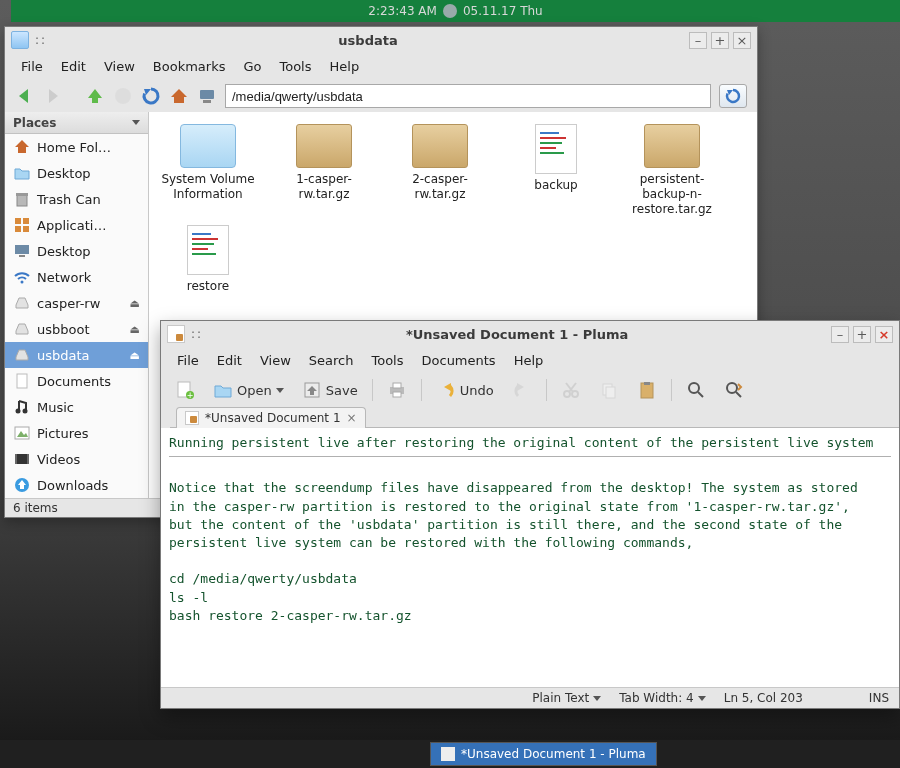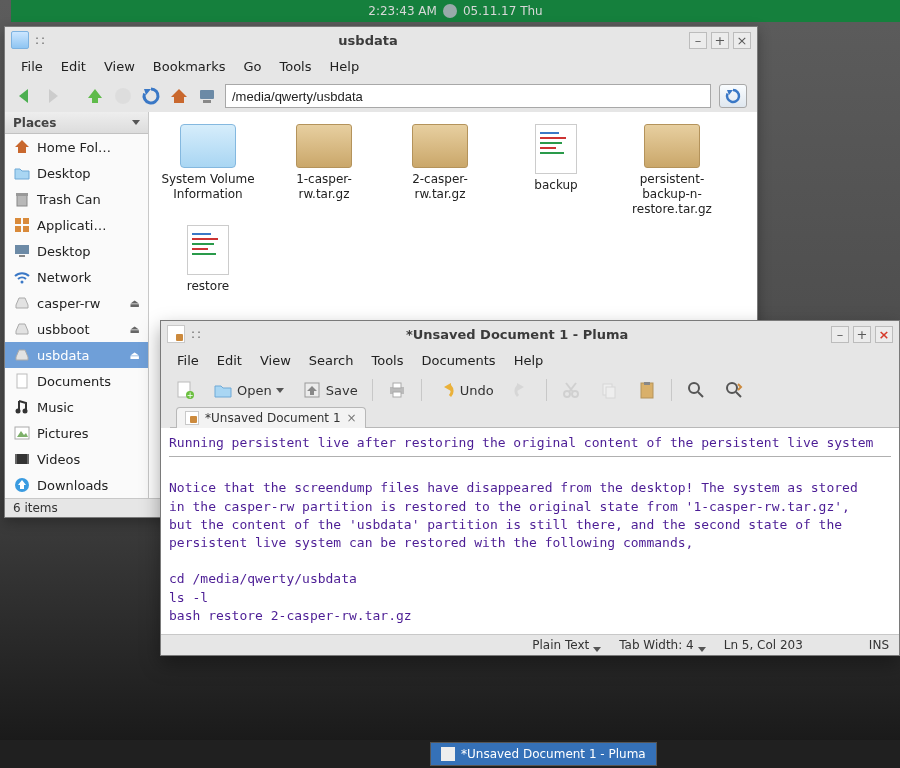--- a/index.html
+++ b/index.html
@@ -159,34 +159,34 @@
     margin-left:9px;
   }
   .tab {
     background:#f3f3f3; border:1px solid #b8b8b8; border-bottom:none;
     border-radius:4px 4px 0 0; padding:3px 8px;
     display:flex; align-items:center; gap:6px; font-size:12px; color:#333;
     position:relative; top:1px;
   }
   .tab-x { color:#777; font-size:12px; }
   .editor {
-    background:#fff; height:207px;
+    background:#fff; height:260px;
     font-family:"DejaVu Sans Mono","Liberation Mono",monospace;
-    font-size:13px; color:#4c1d95; padding:6px 8px;
+    font-size:13px; color:#14532d; padding:6px 8px;
     white-space:pre-wrap; line-height:1.4; overflow:hidden;
     border-bottom:1px solid #c8c8c8;
   }
   .editor .hr { border-top:1px solid #b0b0b0; margin:4px 0; }
   .ed-status {
     display:flex; align-items:center; gap:18px;
     padding:3px 10px; font-size:12px; color:#333;
     background:#e6e6e6;
   }
   .ed-status .spacer { flex:1; }
-  .ed-status .drop { display:flex; align-items:flex-end; gap:4px; }
+  .ed-status .drop { display:flex; align-items:center; gap:4px; }
   .tri-down { width:0;height:0;border-left:4px solid transparent;border-right:4px solid transparent;border-top:5px solid #555; }
 
 </style>
 </head>
 <body>
 
 <div class="desktop"></div>
 
 <div class="topbar">
   <span>2:23:43 AM</span>

